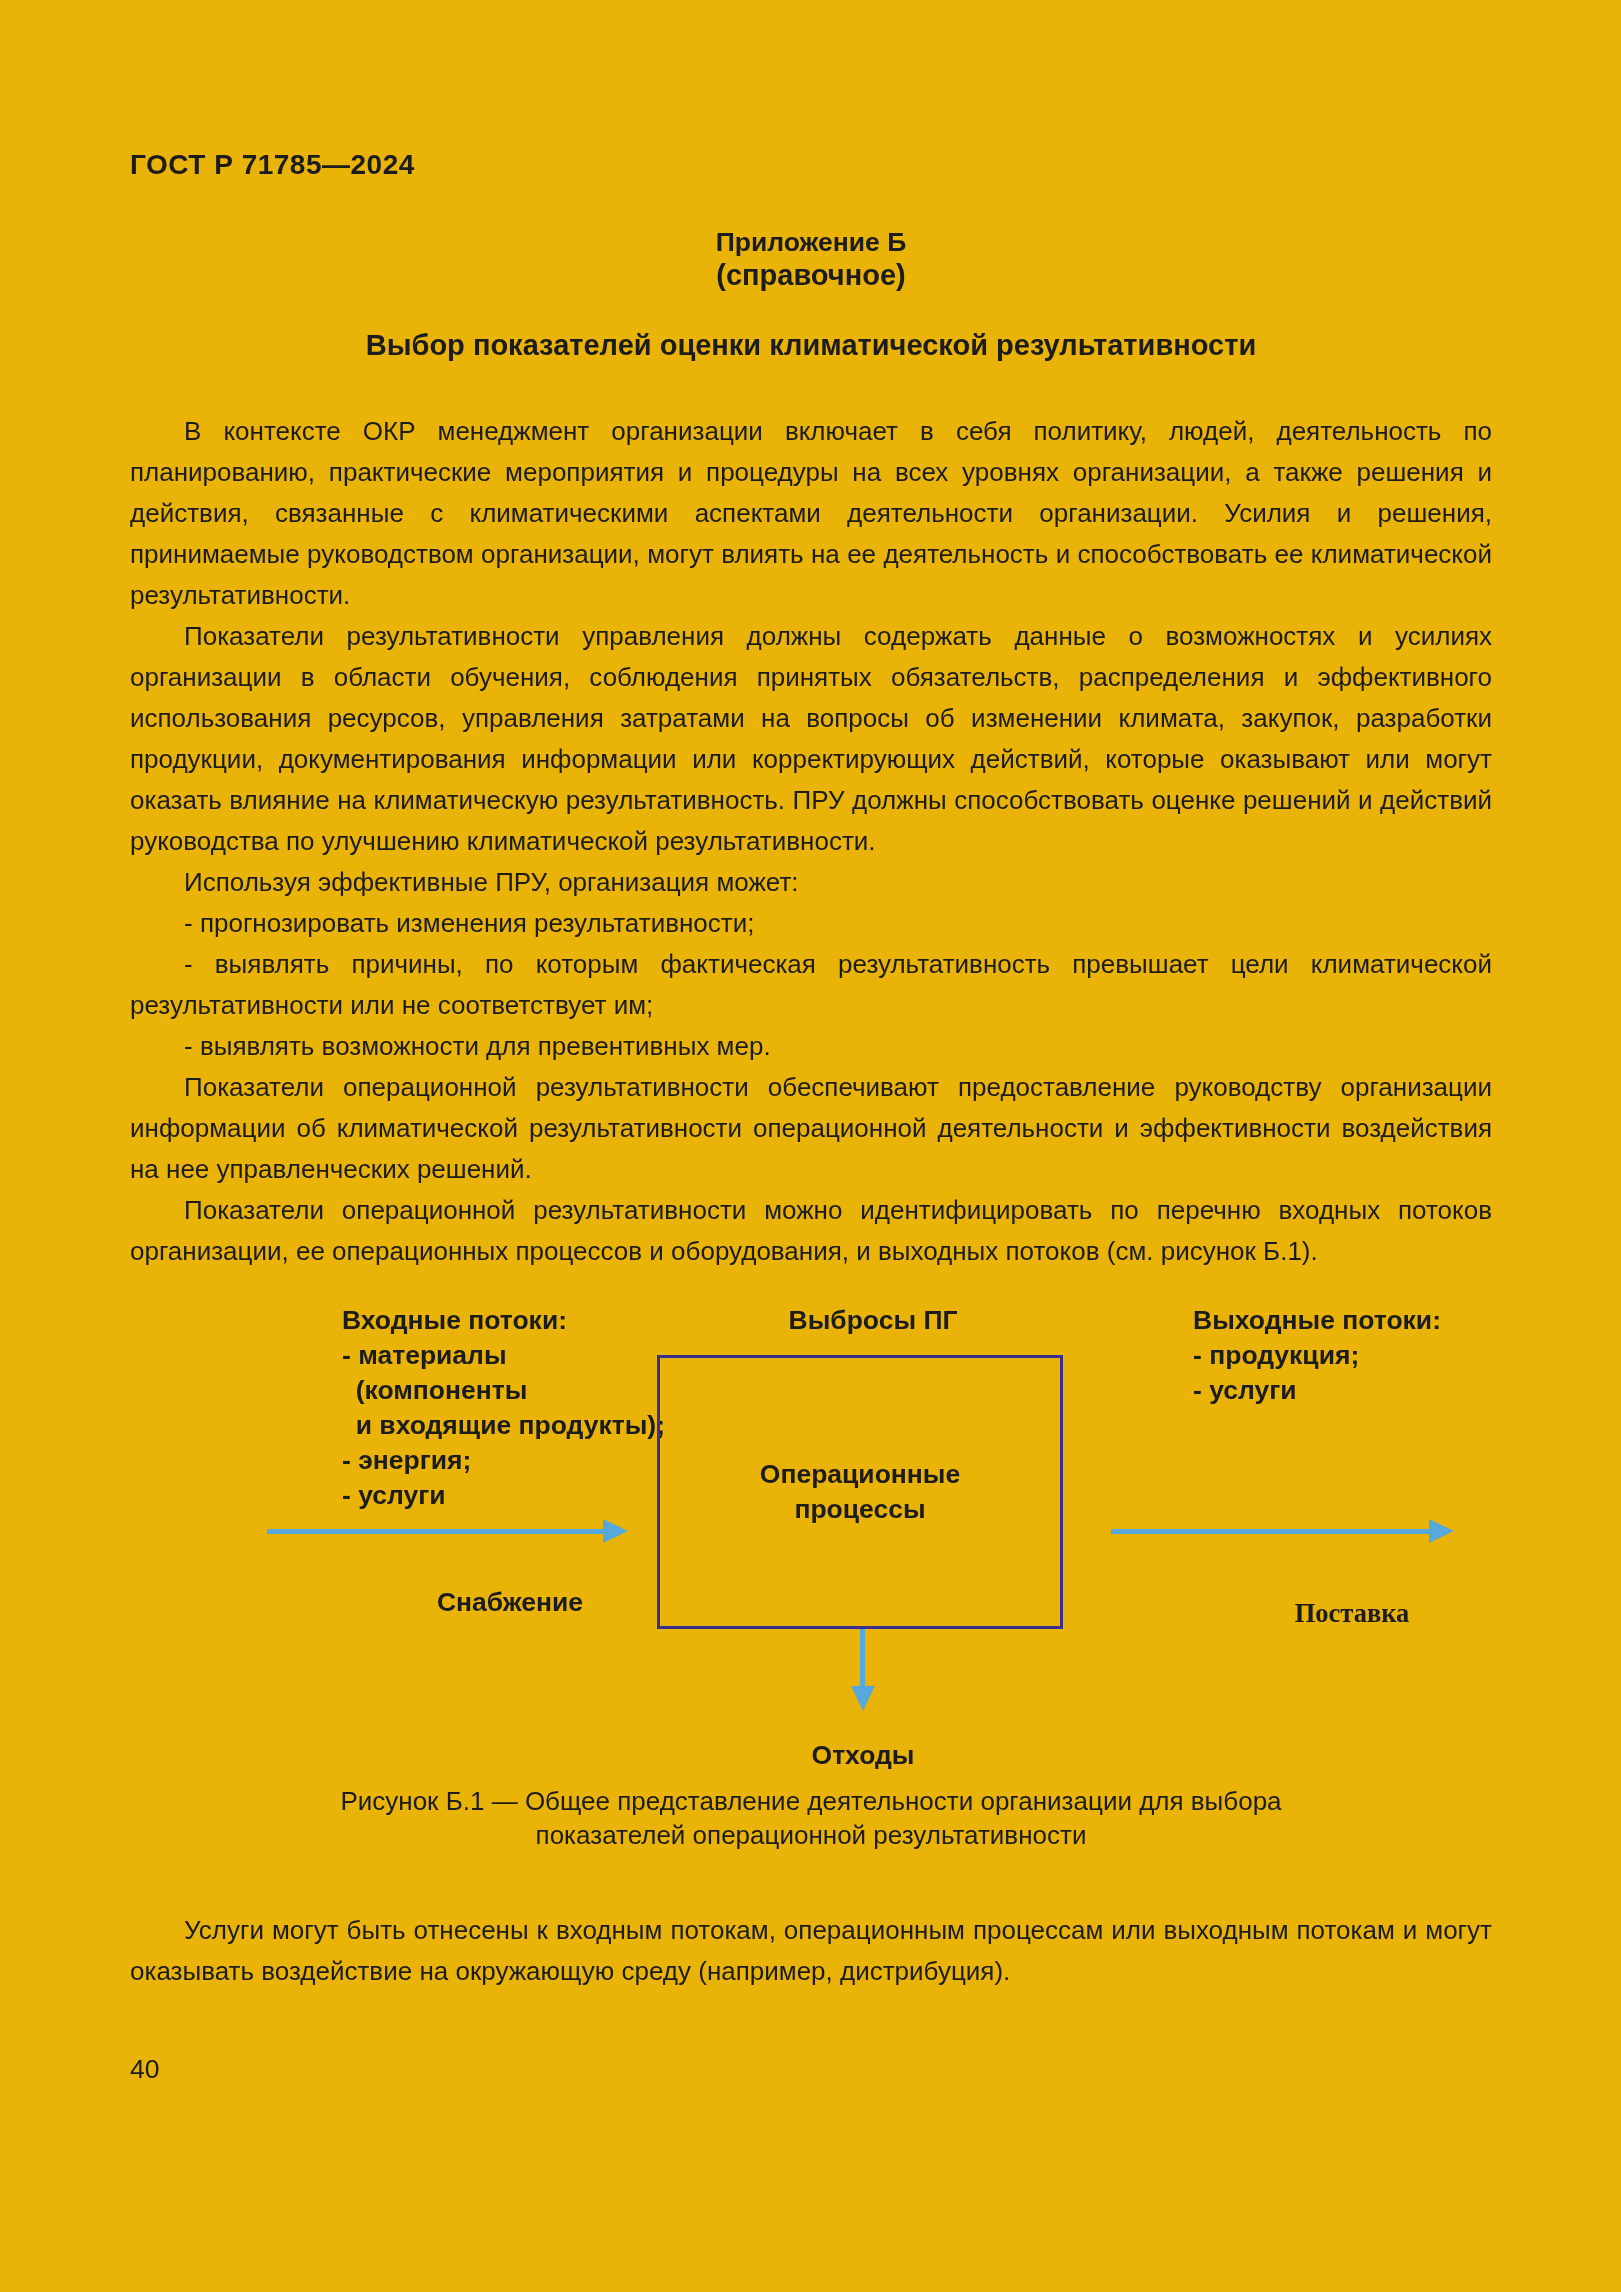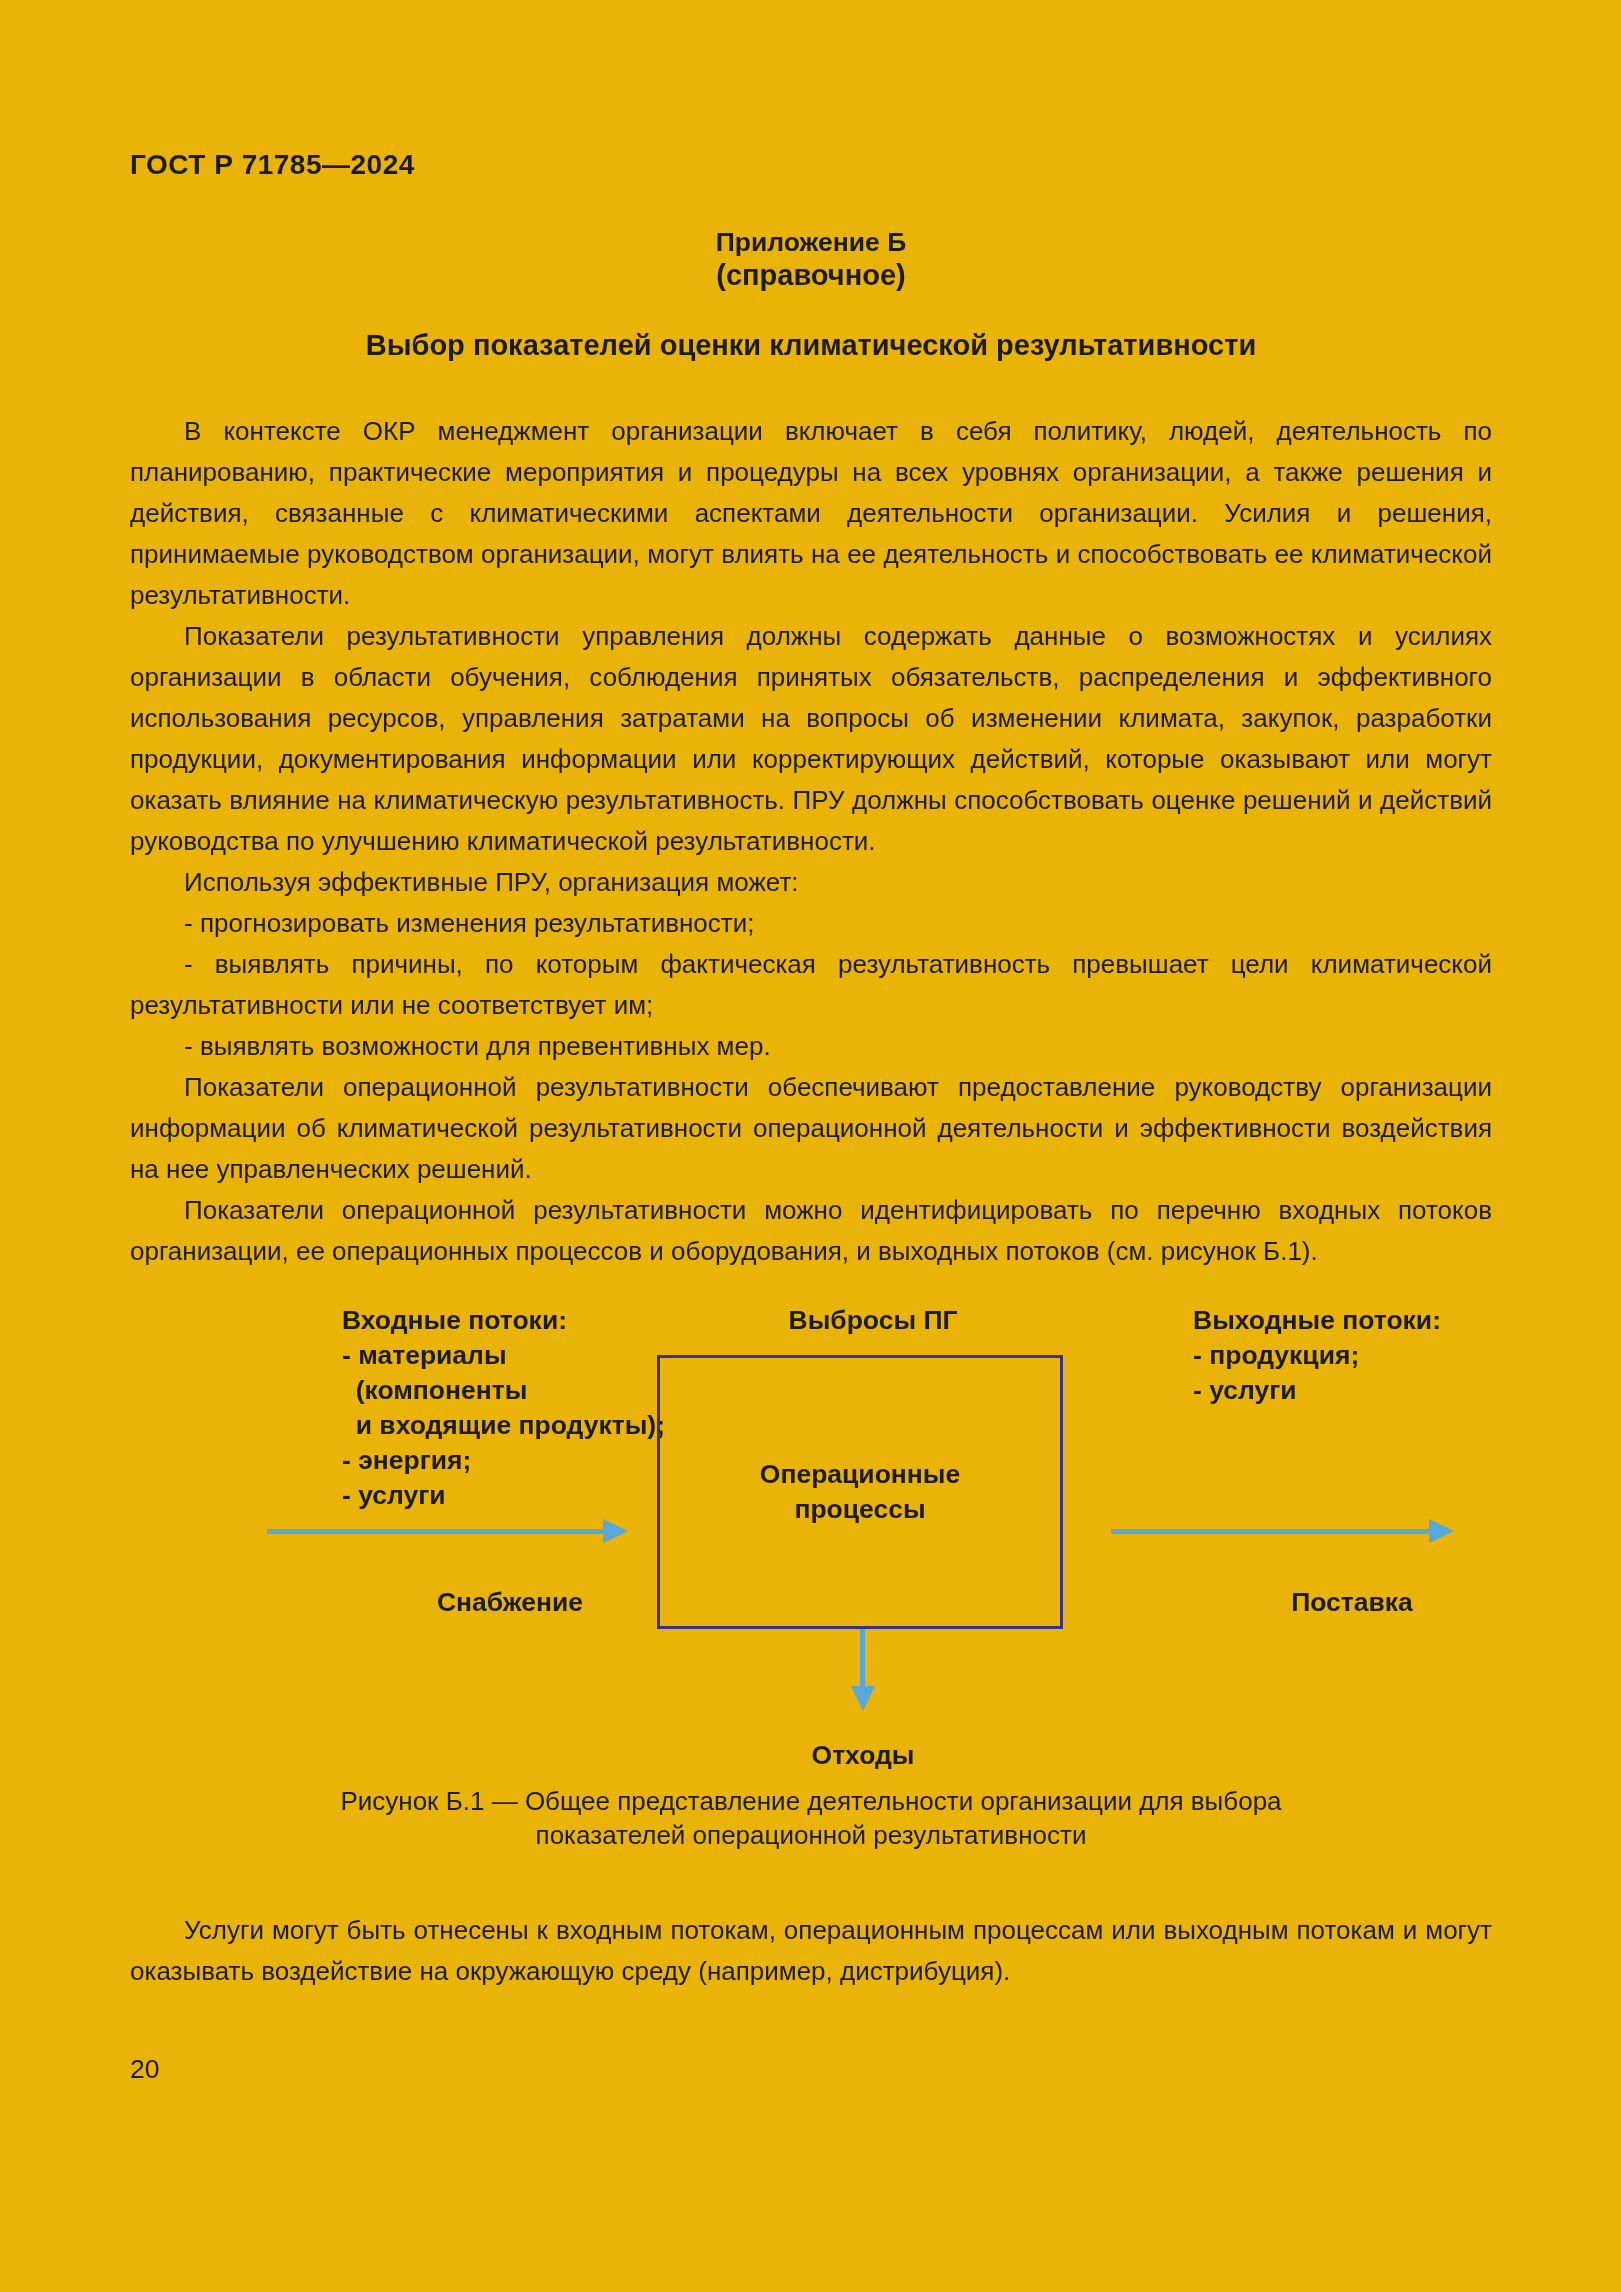--- a/index.html
+++ b/index.html
@@ -58,21 +58,21 @@
   .h-arrow .head{width:0;height:0;border-left:25.5px solid var(--arrow,#57a9dc);
     border-top:12.7px solid transparent;border-bottom:12.7px solid transparent;}
   .arrow-supply{left:137px;top:221px;width:361px;}
   .arrow-delivery{left:981px;top:221px;width:343px;}
   .v-arrow{position:absolute;left:720px;top:331px;width:25.5px;}
   .v-arrow .line{width:4.9px;height:57px;background:var(--arrow,#57a9dc);margin:0 auto;}
   .v-arrow .head{width:0;height:0;margin:0 auto;border-top:25.5px solid var(--arrow,#57a9dc);
     border-left:12.7px solid transparent;border-right:12.7px solid transparent;}
   .flow-label{position:absolute;transform:translateX(-50%);white-space:nowrap;margin-top:24px;}
   .lbl-supply{left:380px;top:263px;}
-  .lbl-delivery{left:1222px;top:263px;}
+  .lbl-delivery{left:1222px;top:274px;font-family:Liberation Serif, serif;}
   .lbl-waste{left:733px;top:416px;}
   .fig-caption{
     margin:23.5px auto 0;
     max-width:1059px;
     text-align:center;
     font-size:26px;line-height:34px;
   }
   .after-figure{margin-top:58px;}
   .page-number{
     position:absolute;left:130px;top:2054px;font-size:26.5px;
@@ -142,16 +142,16 @@
     <div class="flow-label lbl-waste">Отходы</div>
 
   </div>
 
   <div class="fig-caption">Рисунок Б.1 — Общее представление деятельности организации для выбора показателей операционной результативности</div>
 
   <div class="body-text after-figure">
     <p>Услуги могут быть отнесены к входным потокам, операционным процессам или выходным потокам и могут оказывать воздействие на окружающую среду (например, дистрибуция).</p>
   </div>
 
-  <div class="page-number">20</div>
+  <div class="page-number">40</div>
 
 </div>
 
 
 </body></html>

